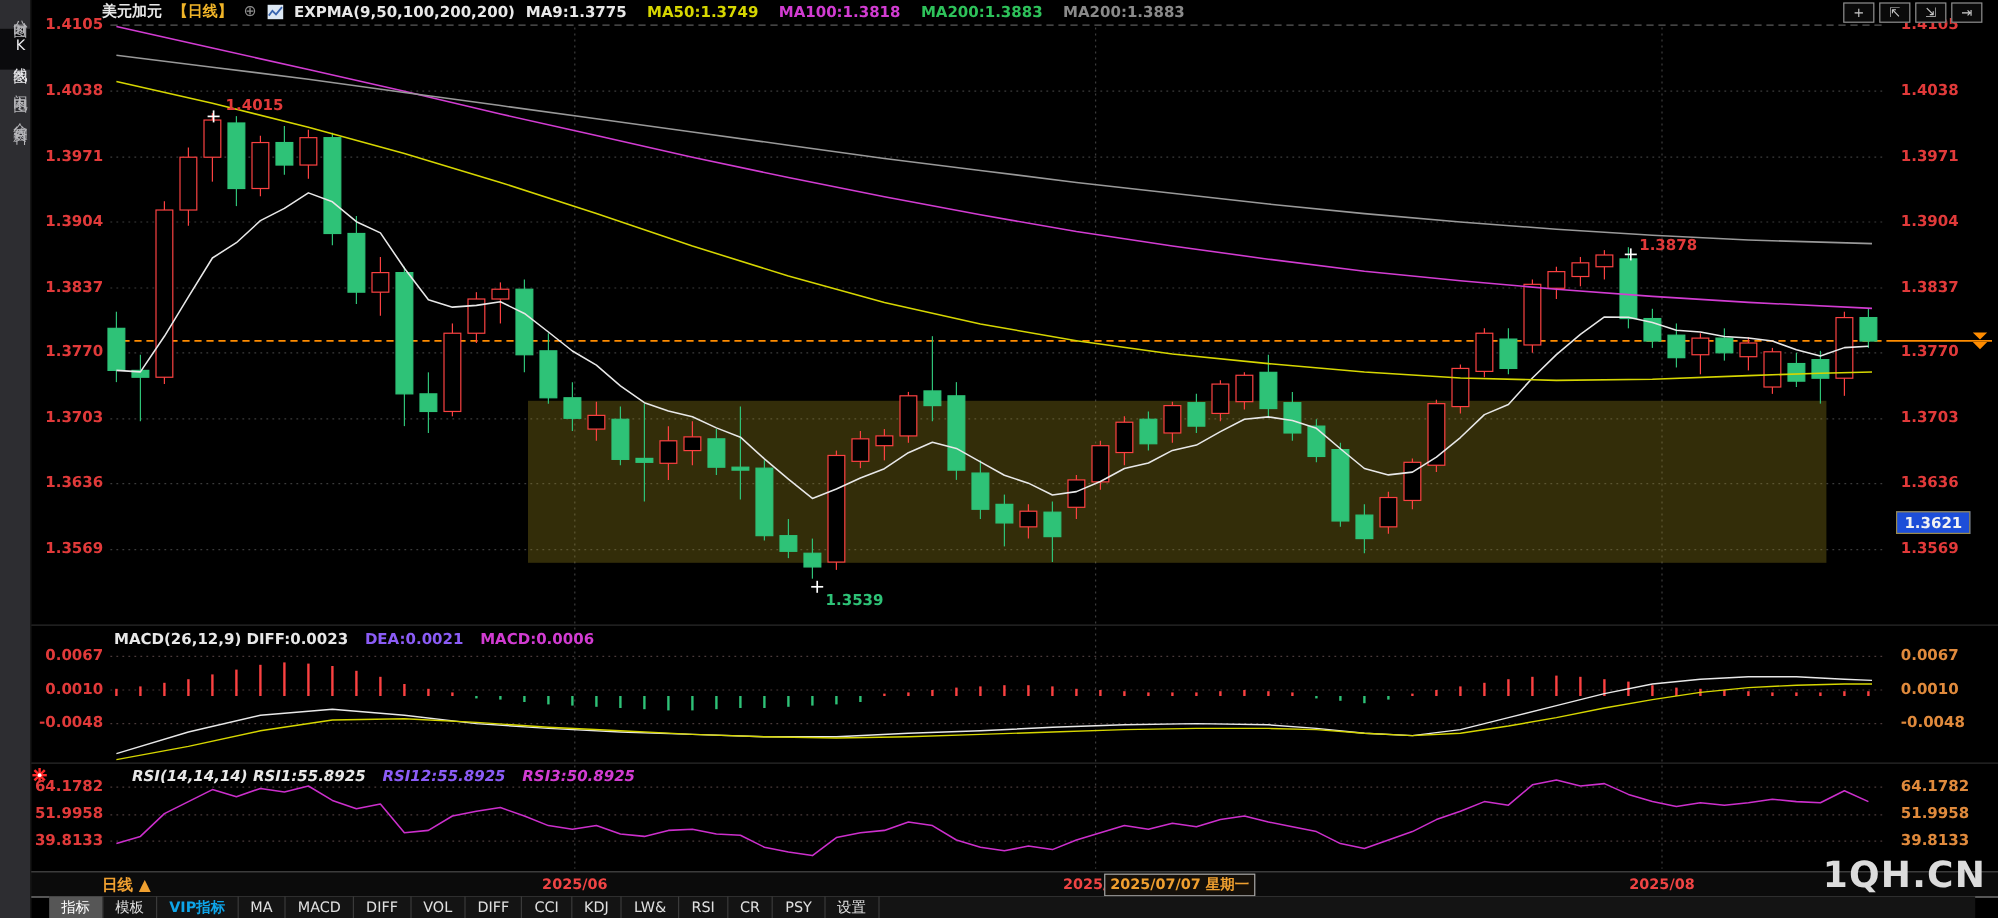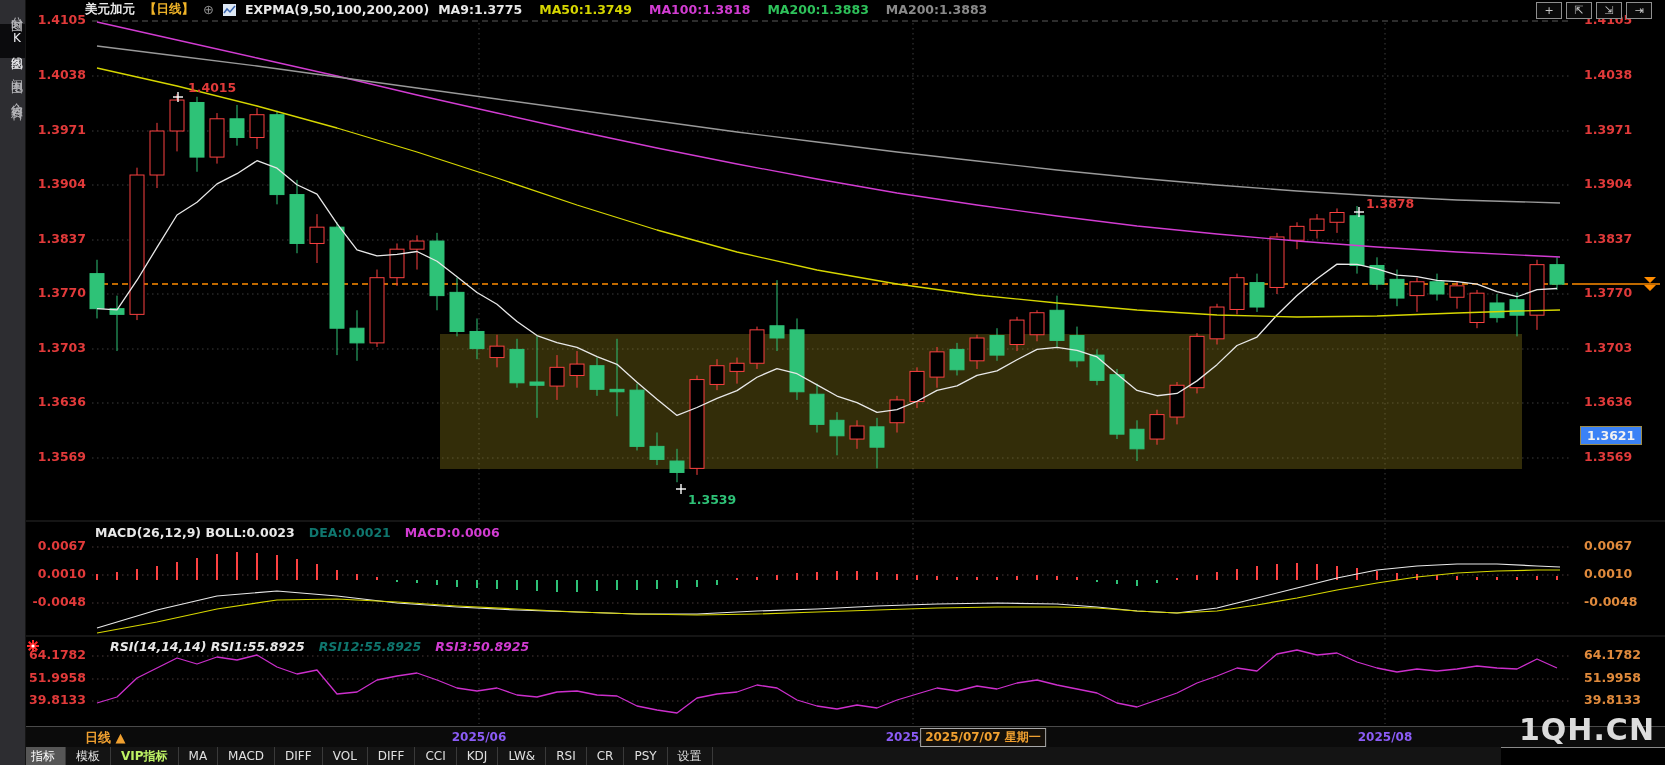--- a/index.html
+++ b/index.html
@@ -13,39 +13,39 @@
              text-align:center;margin-bottom:4px;cursor:pointer;}
   .side-item.sel{background:#0b0b0d;color:#ededf0;}
   #chart-svg{left:0;top:0;z-index:1;}
   #hdr{left:85px;top:1px;height:17px;display:flex;gap:9px;align-items:center;
        font-size:12.5px;font-weight:700;white-space:nowrap;z-index:5;color:#e8e8e8;}
   #hdr .period{color:#f0b428;}
   #hdr .plus{color:#8f8f8f;font-weight:400;font-size:13px;}
   .thumb{width:13px;height:12px;background:#dde8f4;display:inline-block;position:relative;}
   .lbl{position:absolute;font-size:12.5px;font-weight:700;line-height:14px;}
   .red{color:#e13a3a;} .orange{color:#e08a3c;}
-  .pricebox{position:absolute;left:1580px;border:1px solid #9b8a4a;background:#3b82f6;
+  .pricebox{position:absolute;left:1580px;border:1px solid #9b8a4a;background:#1d4ed8;
             color:#f2f2f2;font-size:12.5px;font-weight:700;padding:1px 6px;z-index:4;}
   .panel-hdr{position:absolute;display:flex;gap:14px;font-size:12.5px;font-weight:700;
              z-index:4;white-space:nowrap;}
-  .panel-hdr .w{color:#e8e8e8;} .panel-hdr .y{color:#0f766e;} .panel-hdr .m{color:#d23cd2;}
+  .panel-hdr .w{color:#e8e8e8;} .panel-hdr .y{color:#8b5cf6;} .panel-hdr .m{color:#d23cd2;}
   #axisrow{left:25px;top:726px;width:1640px;height:20px;background:#0b0b0b;
            border-top:1px solid #4a4a4a;border-bottom:1px solid #8a8a8a;z-index:5;}
   #period-btn{position:absolute;left:60px;top:2px;color:#f0a030;font-size:13px;
               font-weight:700;cursor:pointer;}
-  .datelbl{position:absolute;top:3px;transform:translateX(-50%);color:#8b5cf6;
+  .datelbl{position:absolute;top:3px;transform:translateX(-50%);color:#ef4444;
            font-size:12px;font-weight:700;}
   .datelbl.hl{color:#f0a030;border:1px solid #a8a8a8;background:#15100a;
               padding:0 4px;top:1px;}
-  #tabs{left:21px;top:747px;width:1480px;height:18px;background:#141414;
+  #tabs{left:41px;top:747px;width:1605px;height:18px;background:#141414;
         display:flex;align-items:stretch;font-size:12px;color:#e0e0e0;z-index:5;}
   .tab{padding:1px 10px;border-right:1px solid #3a3a3a;display:flex;
        align-items:center;cursor:pointer;}
   .tab.sel{background:#565656;color:#fff;}
-  .tab.vip{color:#bef264;font-weight:700;}
+  .tab.vip{color:#0ea5e9;font-weight:700;}
   #watermark{right:10px;top:712px;font-size:30px;font-weight:700;color:#dcdcdc;
              letter-spacing:1px;z-index:7;}
   .topicon{position:absolute;top:2px;width:24px;height:15px;border:1px solid #8f8f8f;
            background:#0a0a0a;color:#c8c8c8;font-size:11px;line-height:15px;
            text-align:center;z-index:5;cursor:pointer;}
   .annot{position:absolute;font-size:12.5px;font-weight:700;z-index:4;}
 </style>
 </head>
 <body>
 
@@ -346,21 +346,21 @@
 </div>
 
 <div id="topicons">
     <div class="topicon" style="left:1536px;">+</div>
     <div class="topicon" style="left:1566px;">⇱</div>
     <div class="topicon" style="left:1596px;">⇲</div>
     <div class="topicon" style="left:1626px;">⇥</div>
   </div>
 
 <div class="panel-hdr" style="left:95px;top:525px;">
-  <span class="w">MACD(26,12,9) BOLL:0.0023</span>
+  <span class="w">MACD(26,12,9) DIFF:0.0023</span>
   <span class="y">DEA:0.0021</span>
   <span class="m">MACD:0.0006</span>
 </div>
 
 <div class="panel-hdr" style="left:110px;top:639px;font-style:italic;">
   <span class="w">RSI(14,14,14) RSI1:55.8925</span>
   <span class="y">RSI12:55.8925</span>
   <span class="m">RSI3:50.8925</span>
 </div>
 

